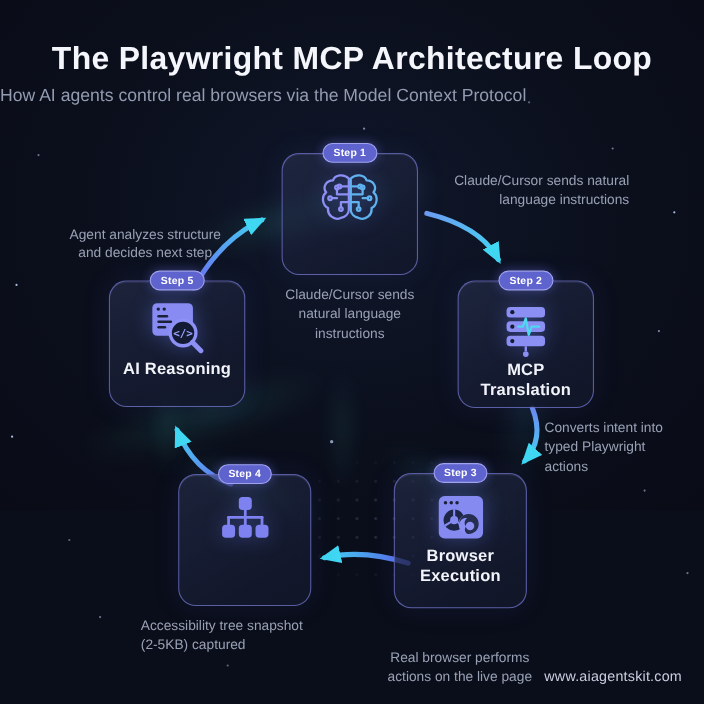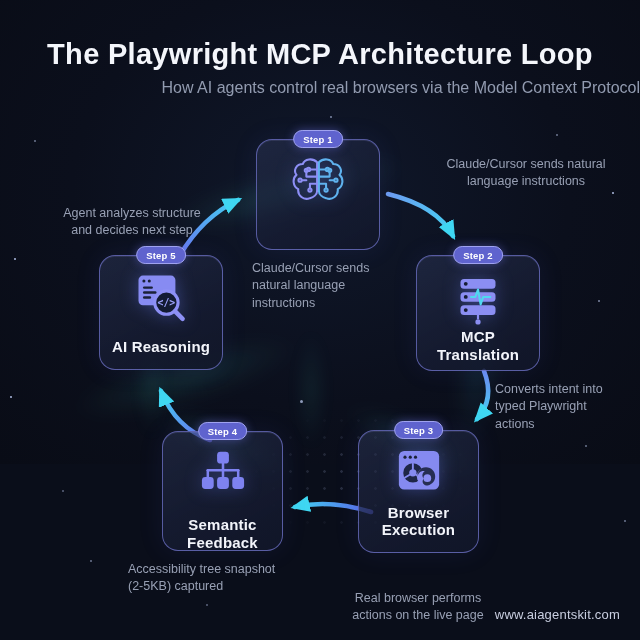--- a/index.html
+++ b/index.html
@@ -14,21 +14,21 @@
     background:radial-gradient(ellipse at 50% 42%, #10182b 0%, #0b0f1c 55%, #090c16 100%);
   }
   
   .title{
     position:absolute;top:38px;left:0;width:640px;
     text-align:center;color:#f4f6fb;font-size:29px;font-weight:800;
     letter-spacing:.3px;margin:0;
   }
   .subtitle{
     position:absolute;top:79px;left:0;width:640px;
-    text-align:right;color:#929bb0;font-size:16px;font-weight:400;margin:0;
+    text-align:left;color:#929bb0;font-size:16px;font-weight:400;margin:0;
   }
   
   .glow{position:absolute;pointer-events:none;filter:blur(7px);}
   .glow.g1{left:168px;top:170px;width:240px;height:46px;transform:rotate(-14deg);background:radial-gradient(ellipse at 50% 50%, rgba(72,214,192,.16), transparent 70%);}
   .glow.g2{left:70px;top:352px;width:230px;height:52px;transform:rotate(-16deg);background:radial-gradient(ellipse at 50% 50%, rgba(72,214,192,.13), transparent 70%);}
   .glow.g3{left:455px;top:295px;width:46px;height:150px;transform:rotate(6deg);background:radial-gradient(ellipse at 50% 50%, rgba(70,200,230,.10), transparent 70%);}
   .glow.g4{left:296px;top:330px;width:30px;height:120px;background:radial-gradient(ellipse at 50% 50%, rgba(72,214,192,.09), transparent 70%);}
   .glow.g5{left:138px;top:330px;width:28px;height:110px;background:radial-gradient(ellipse at 50% 50%, rgba(72,214,192,.09), transparent 70%);}
   .glow.g6{left:340px;top:423px;width:150px;height:40px;transform:rotate(26deg);background:radial-gradient(ellipse at 50% 50%, rgba(72,214,192,.12), transparent 70%);}
   .glow.g7{left:150px;top:423px;width:150px;height:40px;transform:rotate(24deg);background:radial-gradient(ellipse at 50% 50%, rgba(72,214,192,.12), transparent 70%);}
@@ -43,21 +43,21 @@
   .star{position:absolute;border-radius:50%;background:#aebbe0;pointer-events:none;}
   
   svg.arrows{position:absolute;left:0;top:0;z-index:1;pointer-events:none;}
   
   .card{
     position:absolute;z-index:2;border-radius:16px;
     background:linear-gradient(150deg, rgba(46,56,90,.50) 0%, rgba(23,29,52,.78) 60%, rgba(18,23,42,.85) 100%);
     border:1.5px solid rgba(134,137,240,.60);
     box-shadow:0 0 26px rgba(80,90,210,.10), inset 0 1px 0 rgba(180,185,255,.12);
     display:flex;flex-direction:column;align-items:center;justify-content:space-between;
-    padding:16px 6px 13px;box-sizing:border-box;
+    padding:16px 6px 24px;box-sizing:border-box;
   }
   .card1{left:256px;top:139px;width:124px;height:111px;}
   .card2{left:416px;top:255px;width:124px;height:116px;}
   .card3{left:358px;top:430px;width:121px;height:123px;}
   .card4{left:162px;top:431px;width:121px;height:120px;gap:20px;}
   .card5{left:99px; top:255px;width:124px;height:115px;}
   .badge{
     position:absolute;top:-10px;left:50%;transform:translateX(-50%);
     background:#5f63ce;border:1.5px solid #9fa2ef;border-radius:10px;
     color:#ffffff;font-size:9.5px;font-weight:bold;letter-spacing:.2px;
@@ -67,23 +67,23 @@
   .icon{line-height:0;filter:drop-shadow(0 0 9px rgba(105,125,245,.38));}
   .card-label{
     color:#f2f4fa;font-size:15px;font-weight:700;letter-spacing:.2px;
     text-align:center;white-space:pre-line;line-height:1.18;
   }
   
   .note{
     position:absolute;z-index:2;color:#98a0b4;font-size:12.5px;line-height:1.38;
     white-space:pre-line;
   }
-  .note-top-right{left:392px;top:156px;width:180px;text-align:center;margin-left:44px;}
+  .note-top-right{left:392px;top:156px;width:180px;text-align:right;}
   .note-top-left{left:52px;top:205px;width:160px;text-align:center;}
-  .note-center{left:252px;top:260px;width:132px;text-align:left;}
+  .note-center{left:252px;top:260px;width:132px;text-align:center;}
   .note-right{left:495px;top:381px;width:128px;text-align:left;}
   .note-left{left:24px;top:379px;width:124px;text-align:right;}
   .note-bottom-left{left:128px;top:561px;width:190px;text-align:left;}
   .note-bottom-right{left:328px;top:561px;width:180px;text-align:center;margin-top:29px;}
   
   .footer-url{
     position:absolute;top:607px;right:20px;z-index:2;
     color:#c9cee0;font-size:13px;letter-spacing:.2px;
   }
 </style>
@@ -235,22 +235,20 @@
           <line x1="14" y1="26" x2="50" y2="26"></line>
           <line x1="14" y1="26" x2="14" y2="34"></line>
           <line x1="32" y1="26" x2="32" y2="34"></line>
           <line x1="50" y1="26" x2="50" y2="34"></line>
           <rect x="7" y="34" width="14" height="14" rx="4" stroke="none"></rect>
           <rect x="25" y="34" width="14" height="14" rx="4" stroke="none"></rect>
           <rect x="43" y="34" width="14" height="14" rx="4" stroke="none"></rect>
         </g>
       </svg>
     </div>
-    <div class="card-label">Semantic
-Feedback</div>
   </div>
 
   <div class="card card5">
     <div class="badge">Step 5</div>
     <div class="icon">
       <svg width="58" height="54" viewBox="0 0 64 60">
         <rect x="7" y="4" width="41" height="33" rx="5" fill="#878bf2"></rect>
         <circle cx="13" cy="10" r="1.7" fill="#1a2138"></circle>
         <circle cx="19" cy="10" r="1.7" fill="#1a2138"></circle>
         <rect x="12" y="16" width="11" height="2.6" rx="1.3" fill="#1a2138"></rect>

